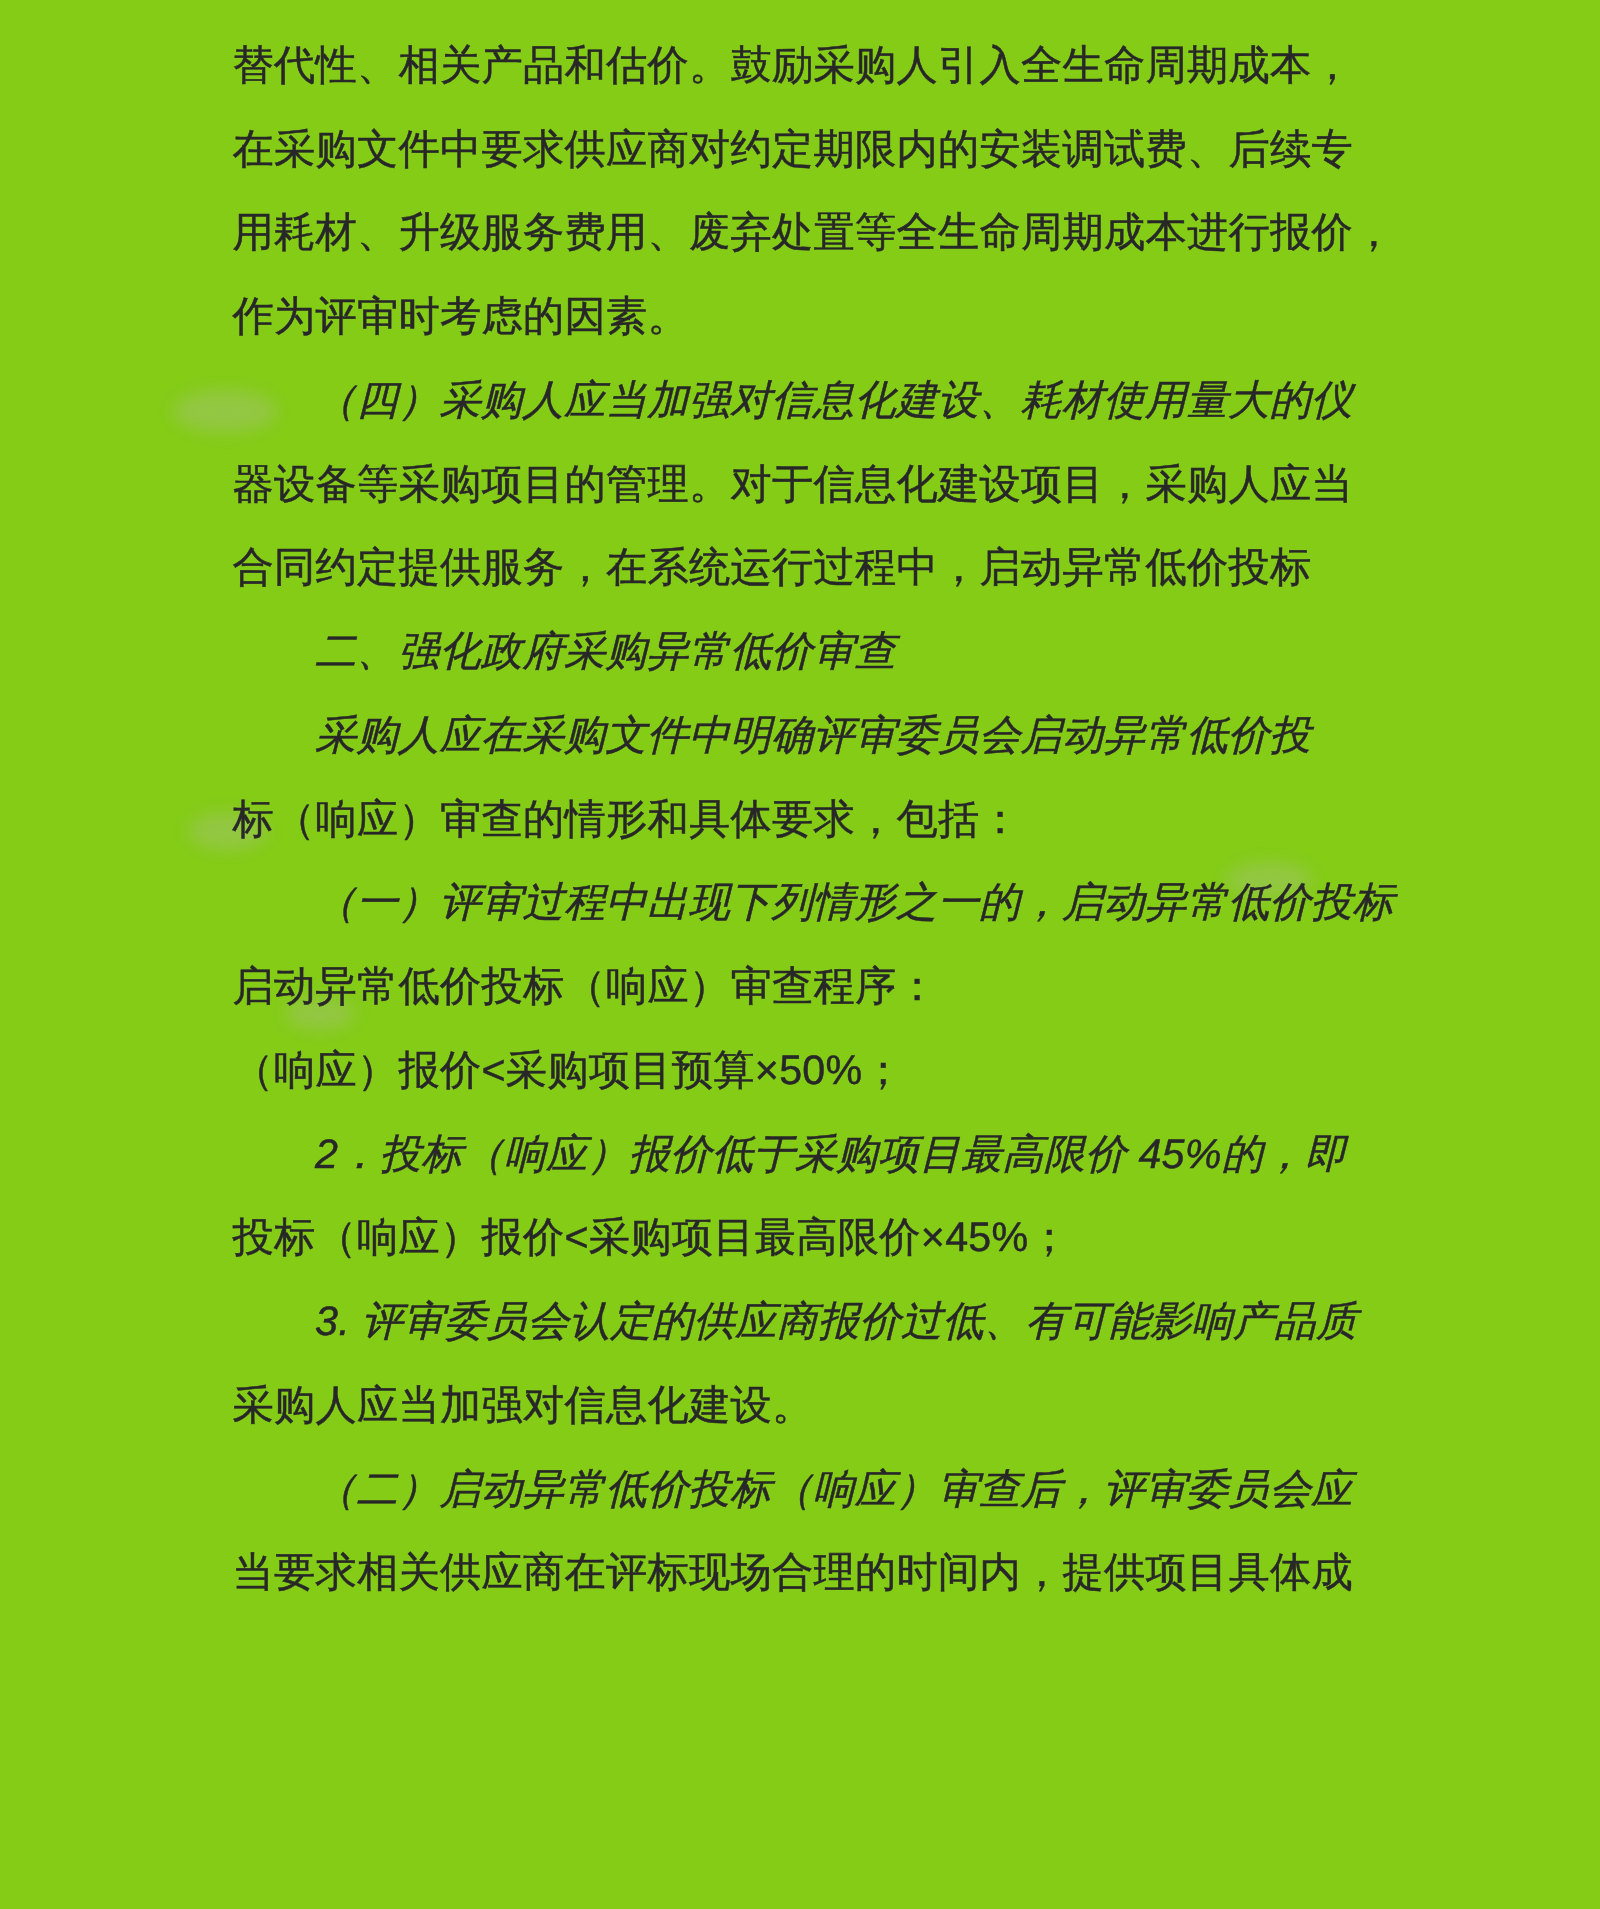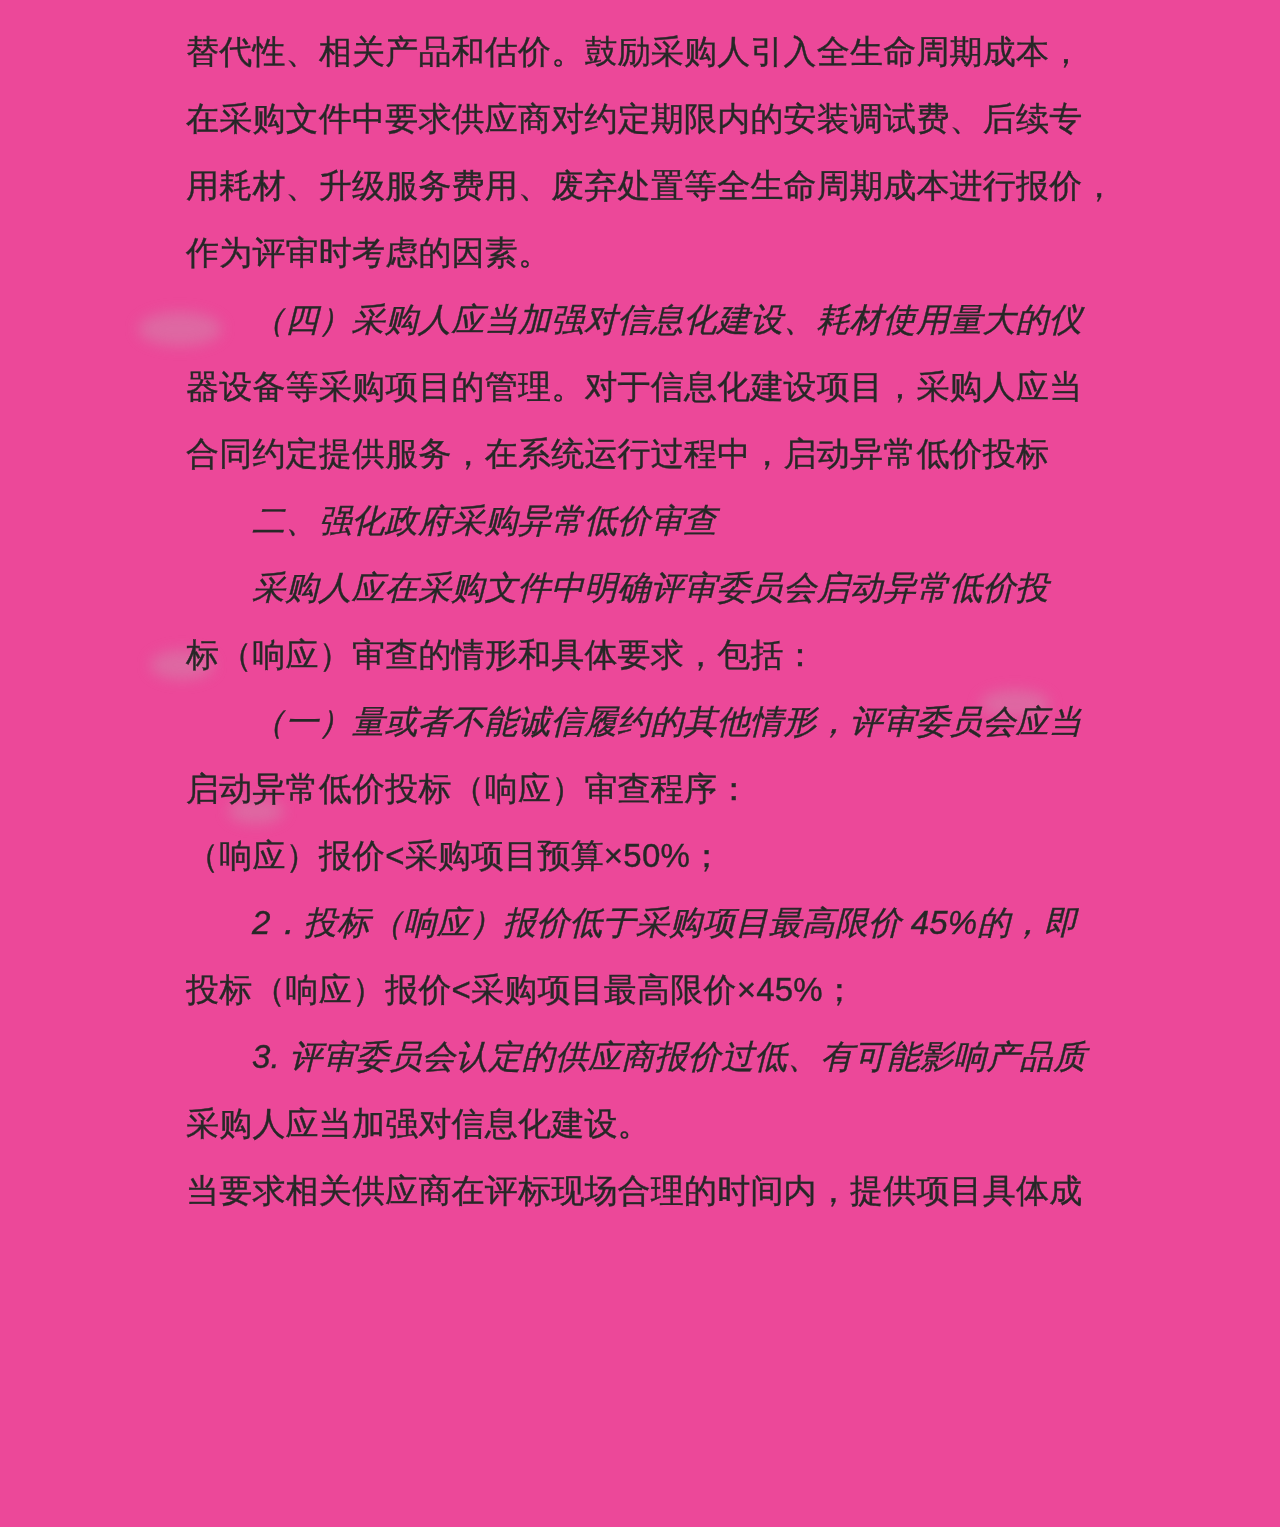--- a/index.html
+++ b/index.html
@@ -10,21 +10,21 @@
     width: 1280px;
     height: 1527px;
     background: #fdfdfd;
     overflow: hidden;
     position: relative;
     font-family: "Liberation Sans", sans-serif;
   }
   .page {
     position: absolute;
     inset: 0;
-    background: #ec4899;
+    background: #84cc16;
   }
   .doc {
     position: absolute;
     left: 186px;
     top: 18px;
     width: 930px;
   }
   .line {
     height: 67px;
     line-height: 67px;
@@ -66,23 +66,24 @@
     <div class="line">替代性、相关产品和估价。鼓励采购人引入全生命周期成本，</div>
     <div class="line">在采购文件中要求供应商对约定期限内的安装调试费、后续专</div>
     <div class="line">用耗材、升级服务费用、废弃处置等全生命周期成本进行报价，</div>
     <div class="line">作为评审时考虑的因素。</div>
     <div class="line indent">（四）采购人应当加强对信息化建设、耗材使用量大的仪</div>
     <div class="line">器设备等采购项目的管理。对于信息化建设项目，采购人应当</div>
     <div class="line">合同约定提供服务，在系统运行过程中，启动异常低价投标</div>
     <div class="line indent">二、强化政府采购异常低价审查</div>
     <div class="line indent">采购人应在采购文件中明确评审委员会启动异常低价投</div>
     <div class="line">标（响应）审查的情形和具体要求，包括：</div>
-    <div class="line indent">（一）量或者不能诚信履约的其他情形，评审委员会应当</div>
+    <div class="line indent">（一）评审过程中出现下列情形之一的，启动异常低价投标</div>
     <div class="line">启动异常低价投标（响应）审查程序：</div>
     <div class="line">（响应）报价&lt;采购项目预算×50%；</div>
     <div class="line indent">2．投标（响应）报价低于采购项目最高限价 45%的，即</div>
     <div class="line">投标（响应）报价&lt;采购项目最高限价×45%；</div>
     <div class="line indent">3. 评审委员会认定的供应商报价过低、有可能影响产品质</div>
     <div class="line">采购人应当加强对信息化建设。</div>
+    <div class="line indent">（二）启动异常低价投标（响应）审查后，评审委员会应</div>
     <div class="line">当要求相关供应商在评标现场合理的时间内，提供项目具体成</div>
   </div>
 
 </div>
 
 </body></html>

